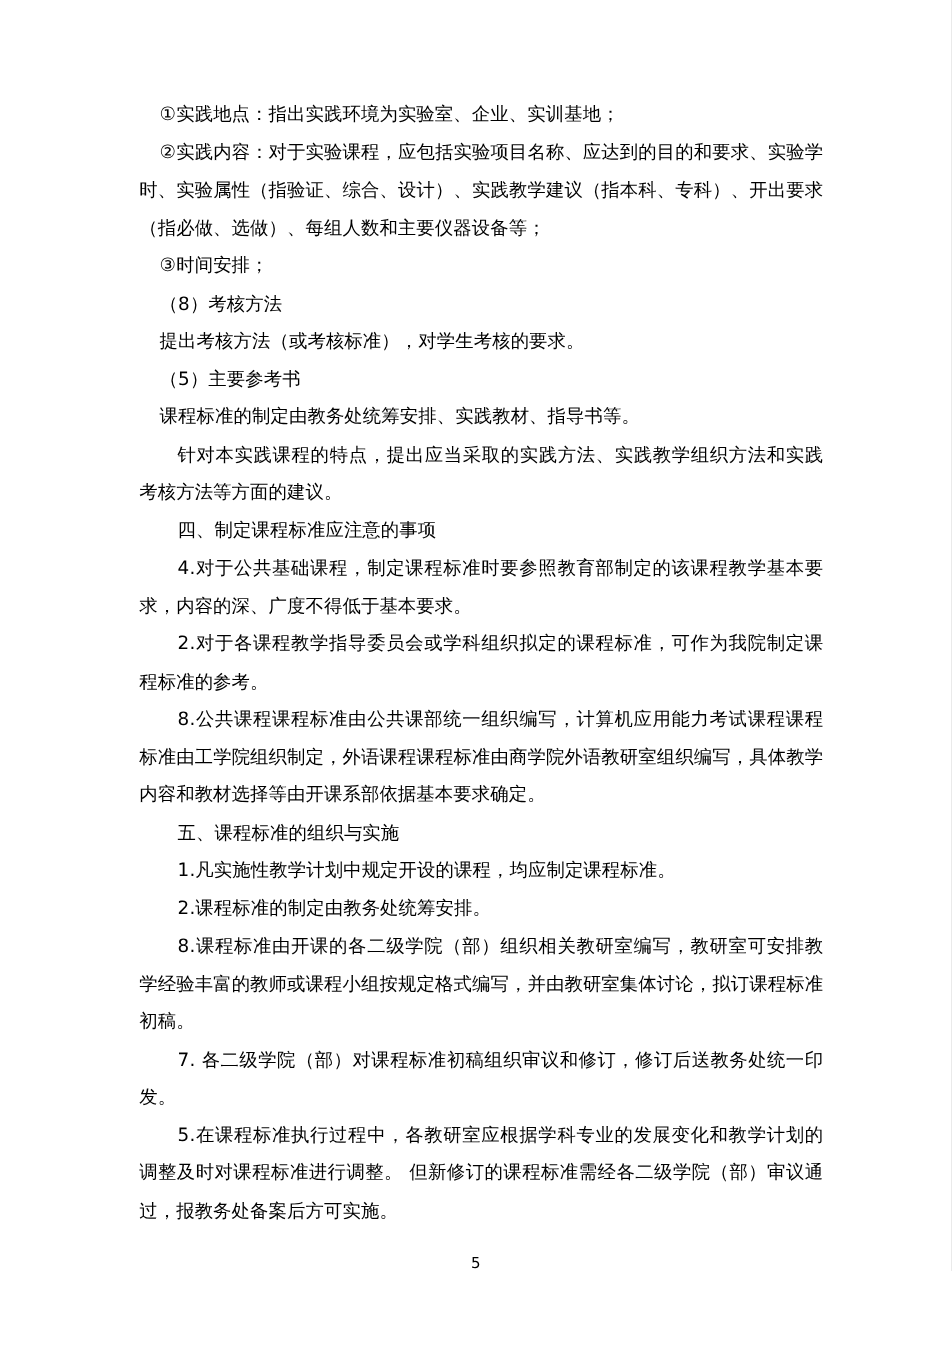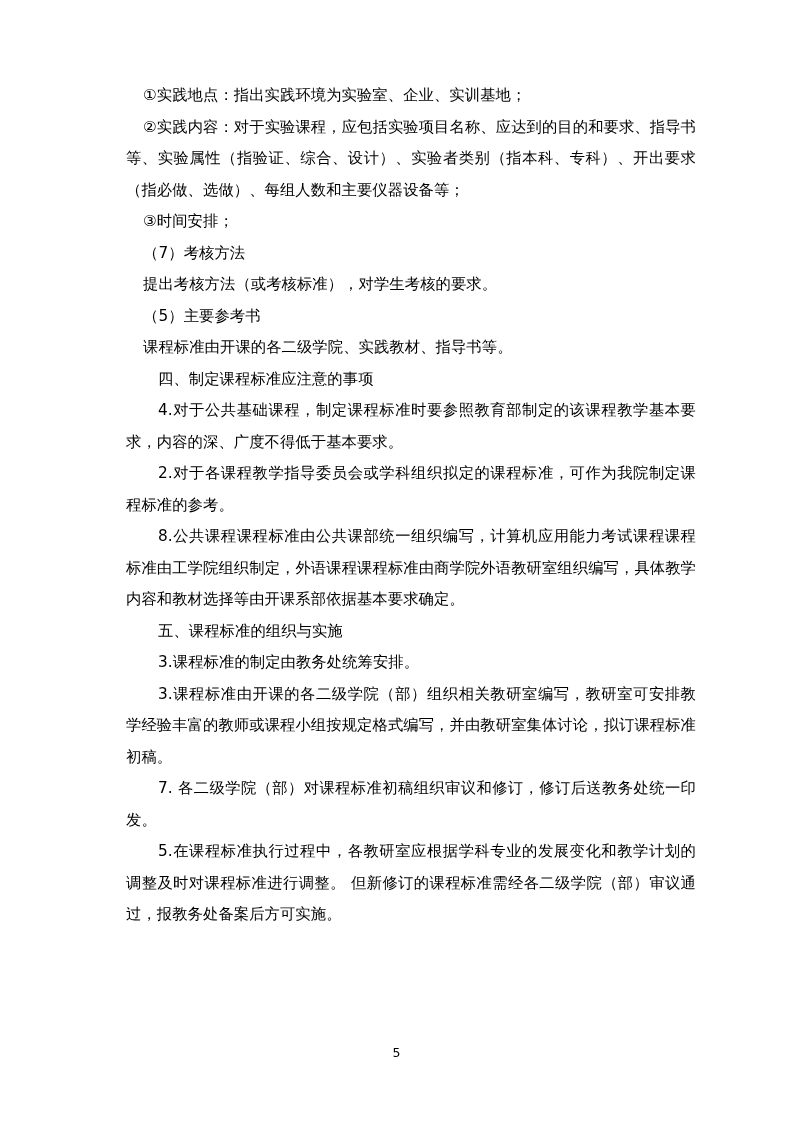--- a/index.html
+++ b/index.html
@@ -14,21 +14,21 @@
     position: relative;
     width: 793px;
     height: 1122px;
     background: #ffffff;
     margin: 0 auto;
     box-sizing: border-box;
     overflow: hidden;
   }
   .content {
     position: absolute;
-    left: 126px;
+    left: 116px;
     top: 80px;
     width: 570px;
   }
   .para {
     font-family: "DejaVu Sans", "Liberation Sans", sans-serif;
     font-size: 15.3px;
     line-height: 31.5px;
     color: #000000;
     text-align: justify;
     text-justify: inter-ideograph;
@@ -51,30 +51,32 @@
     font-size: 12.5px;
     color: #000000;
   }
 </style>
 </head>
 <body>
 
 <div class="page">
   <div class="content">
       <p class="para indent-1">①实践地点：指出实践环境为实验室、企业、实训基地；</p>
-      <p class="para indent-1">②实践内容：对于实验课程，应包括实验项目名称、应达到的目的和要求、指导书等、实验属性（指验证、综合、设计）、实验者类别（指本科、专科）、开出要求（指必做、选做）、每组人数和主要仪器设备等；</p>
+      <p class="para indent-1">②实践内容：对于实验课程，应包括实验项目名称、应达到的目的和要求、实验学时、实验属性（指验证、综合、设计）、实践教学建议（指本科、专科）、开出要求（指必做、选做）、每组人数和主要仪器设备等；</p>
       <p class="para indent-1">③时间安排；</p>
-      <p class="para indent-1">（7）考核方法</p>
+      <p class="para indent-1">（8）考核方法</p>
       <p class="para indent-1">提出考核方法（或考核标准），对学生考核的要求。</p>
       <p class="para indent-1">（5）主要参考书</p>
-      <p class="para indent-1">课程标准由开课的各二级学院、实践教材、指导书等。</p>
+      <p class="para indent-1">课程标准的制定由教务处统筹安排、实践教材、指导书等。</p>
+      <p class="para indent-2">针对本实践课程的特点，提出应当采取的实践方法、实践教学组织方法和实践考核方法等方面的建议。</p>
       <p class="para indent-2">四、制定课程标准应注意的事项</p>
       <p class="para indent-2">4.对于公共基础课程，制定课程标准时要参照教育部制定的该课程教学基本要求，内容的深、广度不得低于基本要求。</p>
       <p class="para indent-2">2.对于各课程教学指导委员会或学科组织拟定的课程标准，可作为我院制定课程标准的参考。</p>
       <p class="para indent-2">8.公共课程课程标准由公共课部统一组织编写，计算机应用能力考试课程课程标准由工学院组织制定，外语课程课程标准由商学院外语教研室组织编写，具体教学内容和教材选择等由开课系部依据基本要求确定。</p>
       <p class="para indent-2">五、课程标准的组织与实施</p>
-      <p class="para indent-2">3.课程标准的制定由教务处统筹安排。</p>
-      <p class="para indent-2">3.课程标准由开课的各二级学院（部）组织相关教研室编写，教研室可安排教学经验丰富的教师或课程小组按规定格式编写，并由教研室集体讨论，拟订课程标准初稿。</p>
+      <p class="para indent-2">1.凡实施性教学计划中规定开设的课程，均应制定课程标准。</p>
+      <p class="para indent-2">2.课程标准的制定由教务处统筹安排。</p>
+      <p class="para indent-2">8.课程标准由开课的各二级学院（部）组织相关教研室编写，教研室可安排教学经验丰富的教师或课程小组按规定格式编写，并由教研室集体讨论，拟订课程标准初稿。</p>
       <p class="para indent-2">7. 各二级学院（部）对课程标准初稿组织审议和修订，修订后送教务处统一印发。</p>
       <p class="para indent-2">5.在课程标准执行过程中，各教研室应根据学科专业的发展变化和教学计划的调整及时对课程标准进行调整。 但新修订的课程标准需经各二级学院（部）审议通过，报教务处备案后方可实施。</p>
     </div>
   <div class="pagenum">5</div>
 </div>
 
 </body></html>

